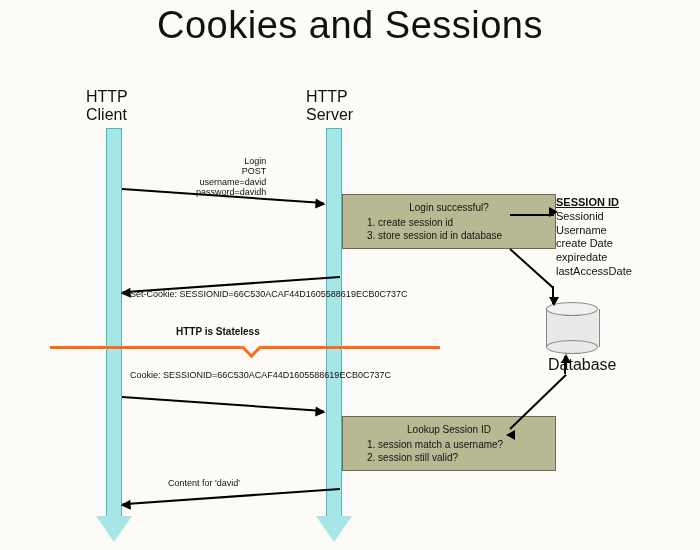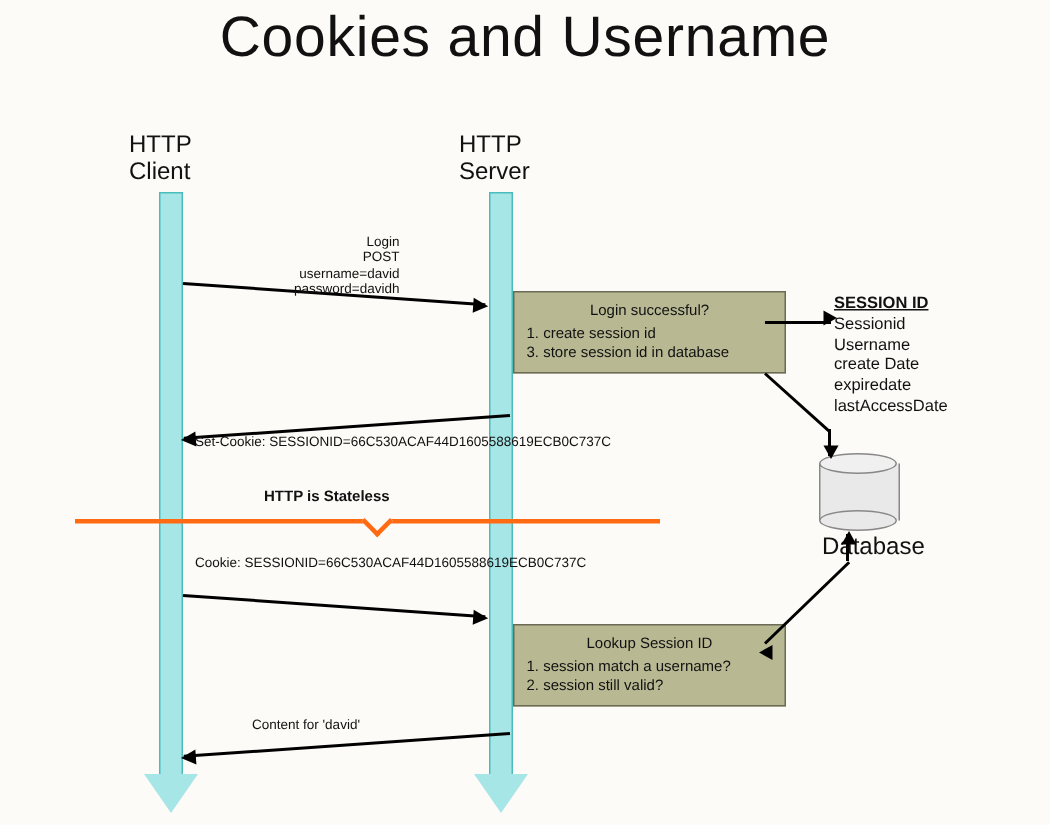--- a/index.html
+++ b/index.html
@@ -73,21 +73,21 @@
     color: #111;
     line-height: 1.15;
     text-align: right;
   }
   .box {
     position: absolute;
     background: #b8b993;
     border: 1px solid #6b6b55;
     font-size: 10px;
     color: #111;
-    padding: 6px 8px;
+    padding: 6px 24px;
     line-height: 1.3;
   }
   .box .boxtitle { text-align: center; margin-bottom: 2px; }
   .stateless-line {
     position: absolute;
     left: 50px;
     top: 346px;
     width: 390px;
     height: 0;
     border-top: 3px solid #ff6a13;
@@ -171,21 +171,21 @@
   }
   .conn.up::after {
     top: -2px; bottom: auto;
     border-top: none;
     border-bottom: 9px solid #000;
   }
 </style>
 </head>
 <body>
 
-<div class="title">Cookies and Username</div>
+<div class="title">Cookies and Sessions</div>
 
 <div class="label" style="left:86px; top:88px; white-space:pre;">HTTP
 Client</div>
 <div class="label" style="left:306px; top:88px; white-space:pre;">HTTP
 Server</div>
 
 <div class="lifeline client"></div>
 <div class="arrowhead-down client"></div>
 <div class="lifeline server"></div>
 <div class="arrowhead-down server"></div>

